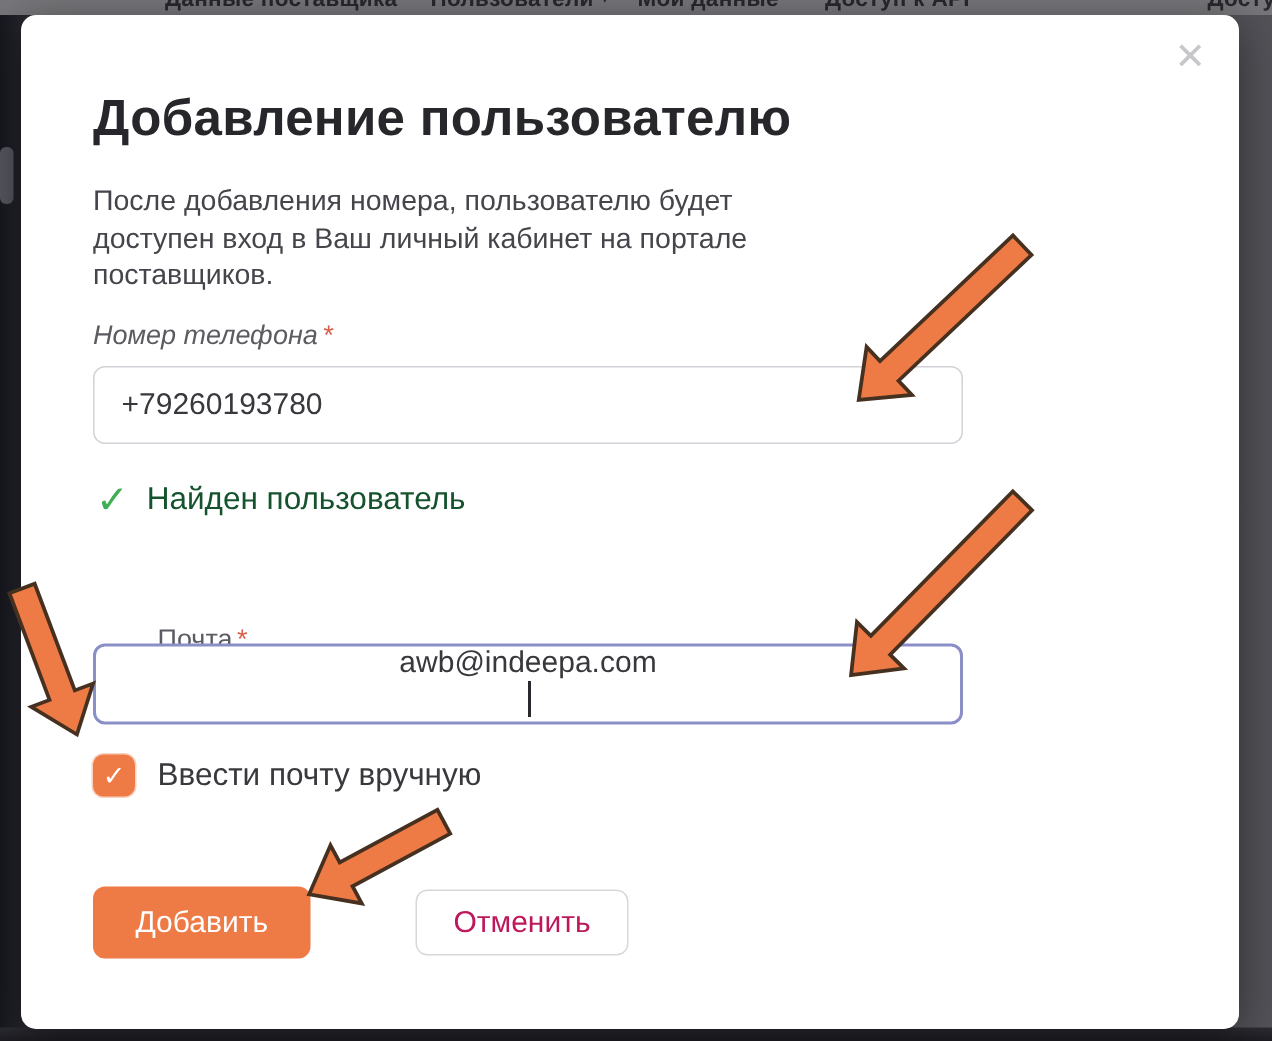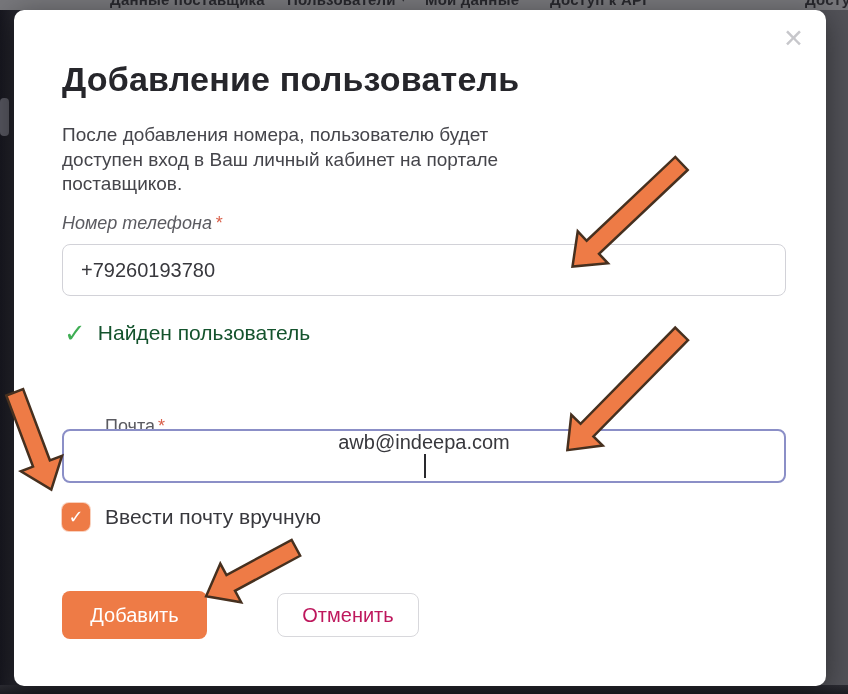--- a/index.html
+++ b/index.html
@@ -59,21 +59,21 @@
   }
   .field-label {
     position: absolute; left: 48px;
     font-size: 18px; color: #5b5b61;
   }
   .label-phone { top: 203px; font-style: italic; }
   .label-email { top: 406px; margin-left: 43px; }
   .req-mark { color: var(--required, #d9604a); margin-left: 3px; }
 
   .text-input {
-    position: absolute; left: 48px; width: 724px; height: 52px;
+    position: absolute; left: 48px; width: 580px; height: 52px;
     border: 1px solid #d2d2d8; border-radius: 8px;
     background: #fff;
     display: flex; align-items: center; padding: 0 18px;
     font-size: 20px; color: #38383d;
   }
   .input-phone { top: 234px; }
   .input-email { top: 419px; height: 54px; border: 2px solid var(--focus-border, #8b8fc7); flex-direction: column; }
   .caret-bar {
     display: inline-block; width: 2px; height: 24px;
     background: #2a2a2e; margin-left: 1px;
@@ -144,21 +144,21 @@
     <span class="tab tab-4">Доступ к API</span>
     <span class="tab tab-5">Доступ к новому API</span>
   </div>
   <div class="left-thumb"></div>
   <div class="backdrop-bottom"></div>
 </div>
 
 <div class="modal">
   <span class="close-x">✕</span>
 
-  <h1 class="modal-title">Добавление пользователь</h1>
+  <h1 class="modal-title">Добавление пользователю</h1>
 
   <p class="modal-desc">После добавления номера, пользователю будет доступен вход в Ваш личный кабинет на портале поставщиков.</p>
 
   <div class="field-label label-phone">
     <span>Номер телефона</span><span class="req-mark">*</span>
   </div>
   <div class="text-input input-phone">
     <span>+79260193780</span>
   </div>
 

